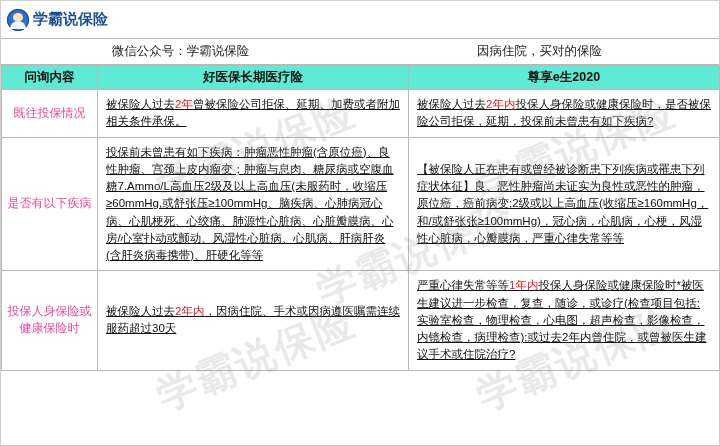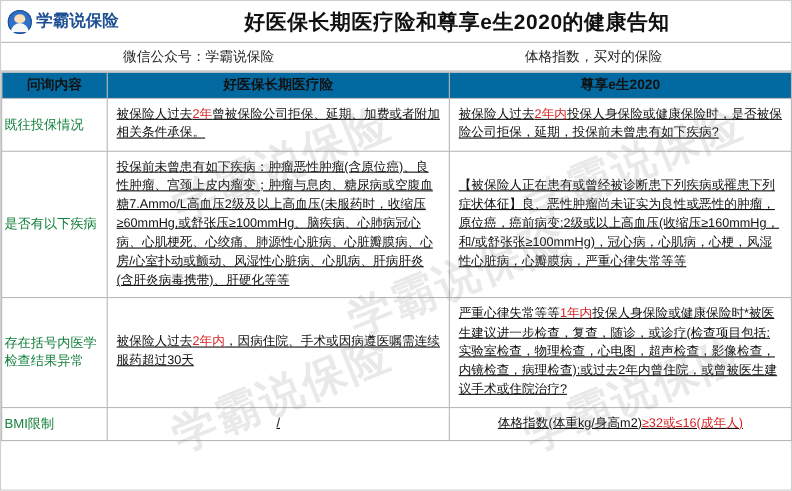--- a/index.html
+++ b/index.html
@@ -119,27 +119,27 @@
     border: 1px solid #b9b9b9;
     vertical-align: middle;
     box-sizing: border-box;
   }
   table.qa thead th {
     height: 24px;
     font-size: 12.5px;
     font-weight: bold;
     text-align: center;
     color: #111111;
-    background: #0369a1;
+    background: #5eead4;
   }
   td.label {
-    text-align: left;
+    text-align: center;
     font-size: 12px;
     font-weight: normal;
-    color: #15803d;
+    color: #ec4899;
     padding: 4px 2px;
   }
   td.body {
     padding: 6px 8px;
     line-height: 1.5;
     text-align: left;
     color: #111111;
     text-decoration: underline;
   }
   td.body.center {
@@ -174,26 +174,25 @@
   <div class="watermark wm2">学霸说保险</div>
   <div class="watermark wm3">学霸说保险</div>
   <div class="watermark wm4">学霸说保险</div>
   <div class="watermark wm5">学霸说保险</div>
 
   <div class="header">
     <div class="brand">
       <div class="brand-logo"></div>
       <div class="brand-name">学霸说保险</div>
     </div>
-    <div class="header-title">好医保长期医疗险和尊享e生2020的健康告知</div>
   </div>
 
   <div class="subheader">
     <div class="cell sub-left">微信公众号：学霸说保险</div>
-    <div class="cell sub-right">体格指数，买对的保险</div>
+    <div class="cell sub-right">因病住院，买对的保险</div>
   </div>
 
   <table class="qa">
     <colgroup>
       <col class="c1">
         <col class="c2">
         <col class="c3">
     </colgroup>
     <thead>
       <tr>
@@ -207,25 +206,20 @@
           <td class="label">既往投保情况</td>
           <td class="body"><span>被保险人过去</span><span class="red">2年</span><span>曾被保险公司拒保、延期、加费或者附加相关条件承保。</span></td>
           <td class="body"><span>被保险人过去</span><span class="red">2年内</span><span>投保人身保险或健康保险时，是否被保险公司拒保，延期，投保前未曾患有如下疾病?</span></td>
         </tr>
         <tr>
           <td class="label">是否有以下疾病</td>
           <td class="body"><span>投保前未曾患有如下疾病：肿瘤恶性肿瘤(含原位癌)、良性肿瘤、宫颈上皮内瘤变；肿瘤与息肉、糖尿病或空腹血糖7.Ammo/L高血压2级及以上高血压(未服药时，收缩压≥60mmHg,或舒张压≥100mmHg、脑疾病、心肺病冠心病、心肌梗死、心绞痛、肺源性心脏病、心脏瓣膜病、心房/心室扑动或颤动、风湿性心脏病、心肌病、肝病肝炎(含肝炎病毒携带)、肝硬化等等</span></td>
           <td class="body"><span>【被保险人正在患有或曾经被诊断患下列疾病或罹患下列症状体征】良、恶性肿瘤尚未证实为良性或恶性的肿瘤，原位癌，癌前病变;2级或以上高血压(收缩压≥160mmHg，和/或舒张张≥100mmHg)，冠心病，心肌病，心梗，风湿性心脏病，心瓣膜病，严重心律失常等等</span></td>
         </tr>
         <tr>
-          <td class="label">存在括号内医学检查结果异常</td>
+          <td class="label">投保人身保险或健康保险时</td>
           <td class="body"><span>被保险人过去</span><span class="red">2年内</span><span>，因病住院、手术或因病遵医嘱需连续服药超过30天</span></td>
           <td class="body"><span>严重心律失常等等</span><span class="red">1年内</span><span>投保人身保险或健康保险时*被医生建议进一步检查，复查，随诊，或诊疗(检查项目包括:实验室检查，物理检查，心电图，超声检查，影像检查，内镜检查，病理检查);或过去2年内曾住院，或曾被医生建议手术或住院治疗?</span></td>
         </tr>
-        <tr>
-          <td class="label">BMI限制</td>
-          <td class="body center"><span>/</span></td>
-          <td class="body center"><span>体格指数(体重kg/身高m2)</span><span class="red">≥32或≤16(成年人)</span></td>
-        </tr>
       </tbody>
   </table>
 
 </div>
 
 </body></html>

